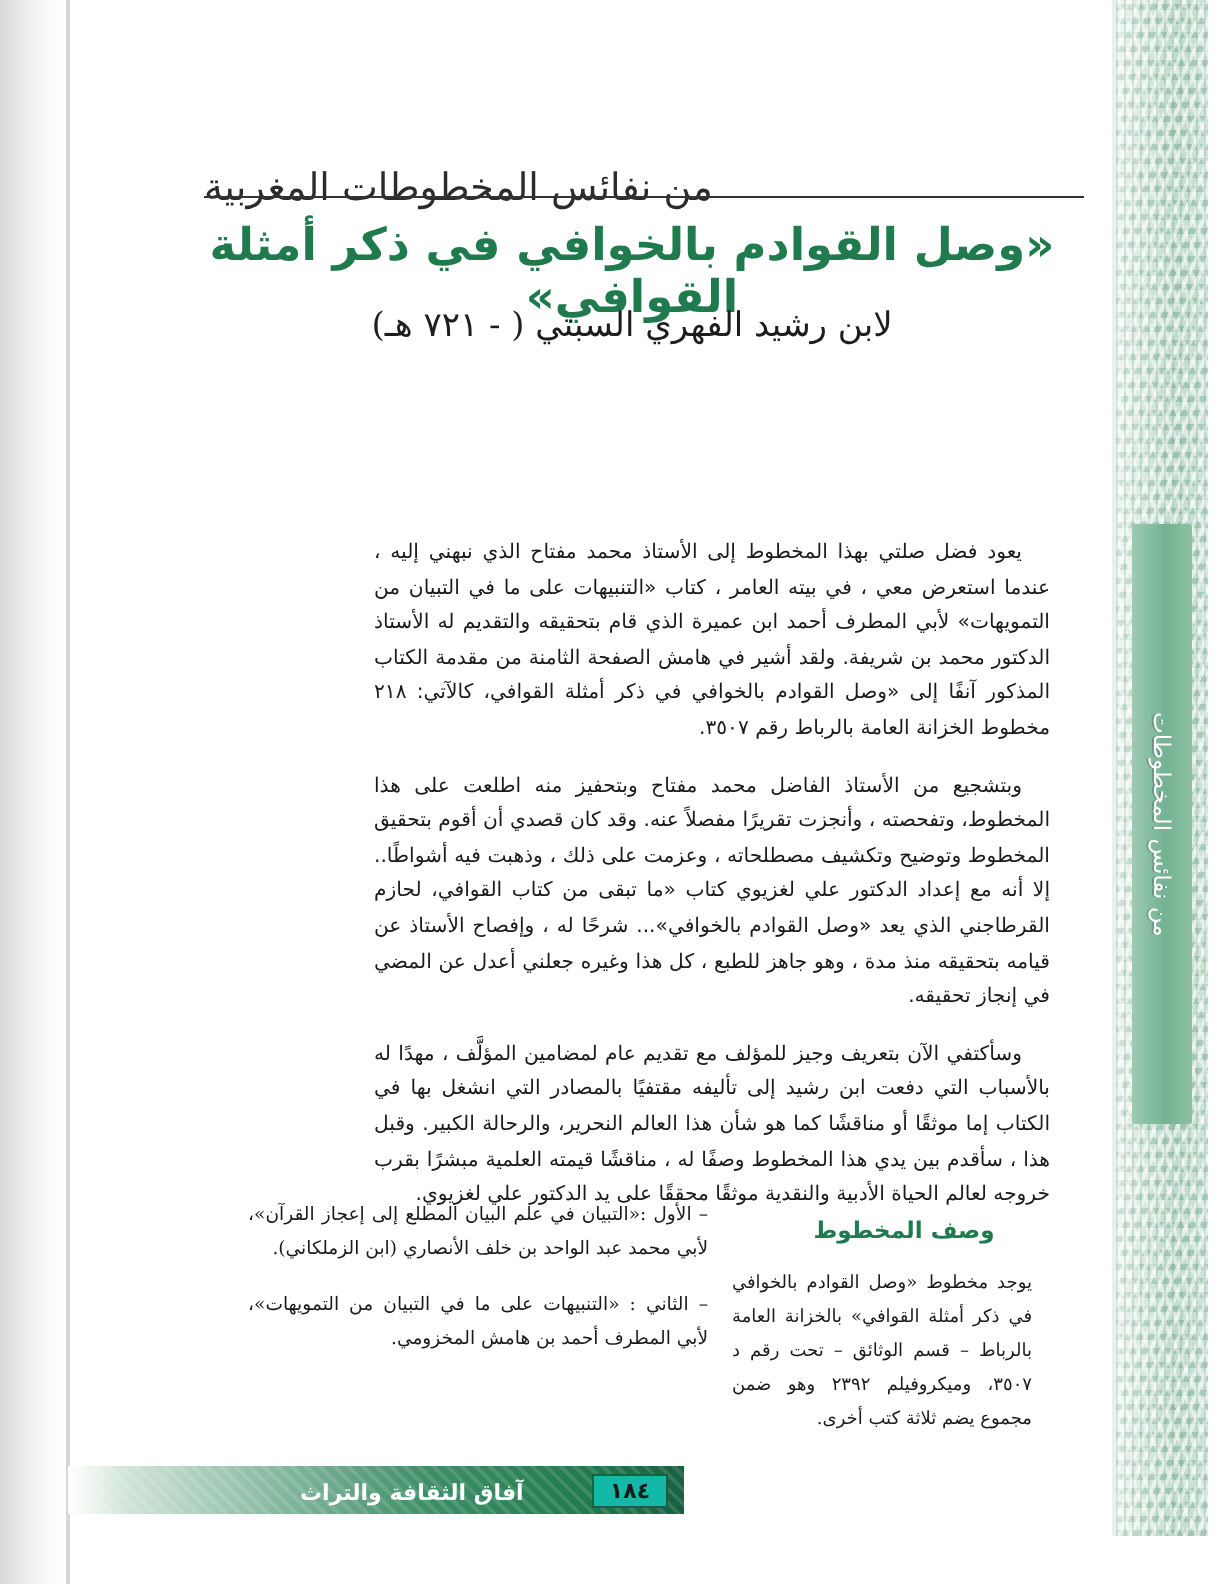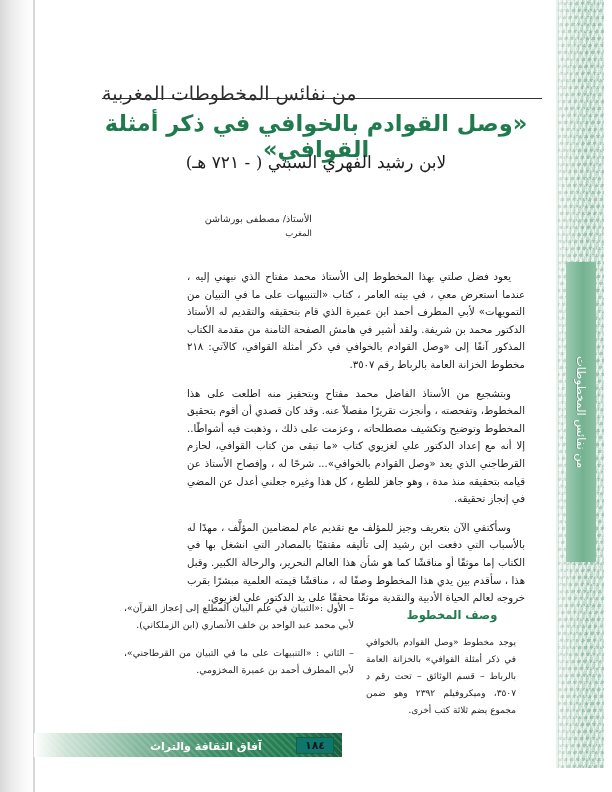--- a/index.html
+++ b/index.html
@@ -240,21 +240,21 @@
     font-size: 11px;
     font-weight: bold;
   }
   .footer-page-num {
     position: absolute;
     left: 296px;
     bottom: 38px;
     min-width: 28px;
     padding: 1px 4px;
     text-align: center;
-    background: #0f766e;
+    background: #14b8a6;
     color: #1a1a1a;
     font-size: 11px;
     font-weight: bold;
     border: 1px solid #176040;
     direction: rtl;
   }
 </style>
 </head>
 <body>
 
@@ -267,42 +267,38 @@
   <div class="ornament-inner-rule"></div>
 
   <div class="vertical-band"></div>
   <div class="vertical-band-text">من نفائس المخطوطات</div>
 
   <div class="kicker">من نفائس المخطوطات المغربية</div>
   <div class="kicker-rule"></div>
   <div class="main-title">«وصل القوادم بالخوافي في ذكر أمثلة القوافي»</div>
   <div class="subtitle">لابن رشيد الفهري السبتي ( - ٧٢١ هـ)</div>
 
-  <div class="byline">
-    <div>الأستاذ/ مصطفى بورشاشن</div>
-    <div class="country">المغرب</div>
-  </div>
 
   <div class="body-block">
     <p>يعود فضل صلتي بهذا المخطوط إلى الأستاذ محمد مفتاح الذي نبهني إليه ، عندما استعرض معي ، في بيته العامر ، كتاب «التنبيهات على ما في التبيان من التمويهات» لأبي المطرف أحمد ابن عميرة الذي قام بتحقيقه والتقديم له الأستاذ الدكتور محمد بن شريفة. ولقد أشير في هامش الصفحة الثامنة من مقدمة الكتاب المذكور آنفًا إلى «وصل القوادم بالخوافي في ذكر أمثلة القوافي، كالآتي: ٢١٨ مخطوط الخزانة العامة بالرباط رقم ٣٥٠٧.</p>
     <p>وبتشجيع من الأستاذ الفاضل محمد مفتاح وبتحفيز منه اطلعت على هذا المخطوط، وتفحصته ، وأنجزت تقريرًا مفصلاً عنه. وقد كان قصدي أن أقوم بتحقيق المخطوط وتوضيح وتكشيف مصطلحاته ، وعزمت على ذلك ، وذهبت فيه أشواطًا.. إلا أنه مع إعداد الدكتور علي لغزيوي كتاب «ما تبقى من كتاب القوافي، لحازم القرطاجني الذي يعد «وصل القوادم بالخوافي»... شرحًا له ، وإفصاح الأستاذ عن قيامه بتحقيقه منذ مدة ، وهو جاهز للطبع ، كل هذا وغيره جعلني أعدل عن المضي في إنجاز تحقيقه.</p>
     <p>وسأكتفي الآن بتعريف وجيز للمؤلف مع تقديم عام لمضامين المؤلَّف ، مهدًا له بالأسباب التي دفعت ابن رشيد إلى تأليفه مقتفيًا بالمصادر التي انشغل بها في الكتاب إما موثقًا أو مناقشًا كما هو شأن هذا العالم النحرير، والرحالة الكبير. وقبل هذا ، سأقدم بين يدي هذا المخطوط وصفًا له ، مناقشًا قيمته العلمية مبشرًا بقرب خروجه لعالم الحياة الأدبية والنقدية موثقًا محققًا على يد الدكتور علي لغزيوي.</p>
   </div>
 
   <div class="section-heading">وصف المخطوط</div>
 
   <div class="col-right">
     <p>يوجد مخطوط «وصل القوادم بالخوافي في ذكر أمثلة القوافي» بالخزانة العامة بالرباط – قسم الوثائق – تحت رقم د ٣٥٠٧، وميكروفيلم ٢٣٩٢ وهو ضمن مجموع يضم ثلاثة كتب أخرى.</p>
   </div>
 
   <div class="col-divider"></div>
 
   <div class="col-left">
     <p class="note">– الأول :«التبيان في علم البيان المطلع إلى إعجاز القرآن»، لأبي محمد عبد الواحد بن خلف الأنصاري (ابن الزملكاني).</p>
-    <p class="note">– الثاني : «التنبيهات على ما في التبيان من القرطاجني»، لأبي المطرف أحمد بن عميرة المخزومي.</p>
+    <p class="note">– الثاني : «التنبيهات على ما في التبيان من التمويهات»، لأبي المطرف أحمد بن هامش المخزومي.</p>
   </div>
 
   <div class="footer-bar"></div>
   <div class="footer-bar-shade"></div>
   <div class="footer-journal">آفاق الثقافة والتراث</div>
   <div class="footer-page-num">١٨٤</div>
 
 </div>
 
 </body></html>

